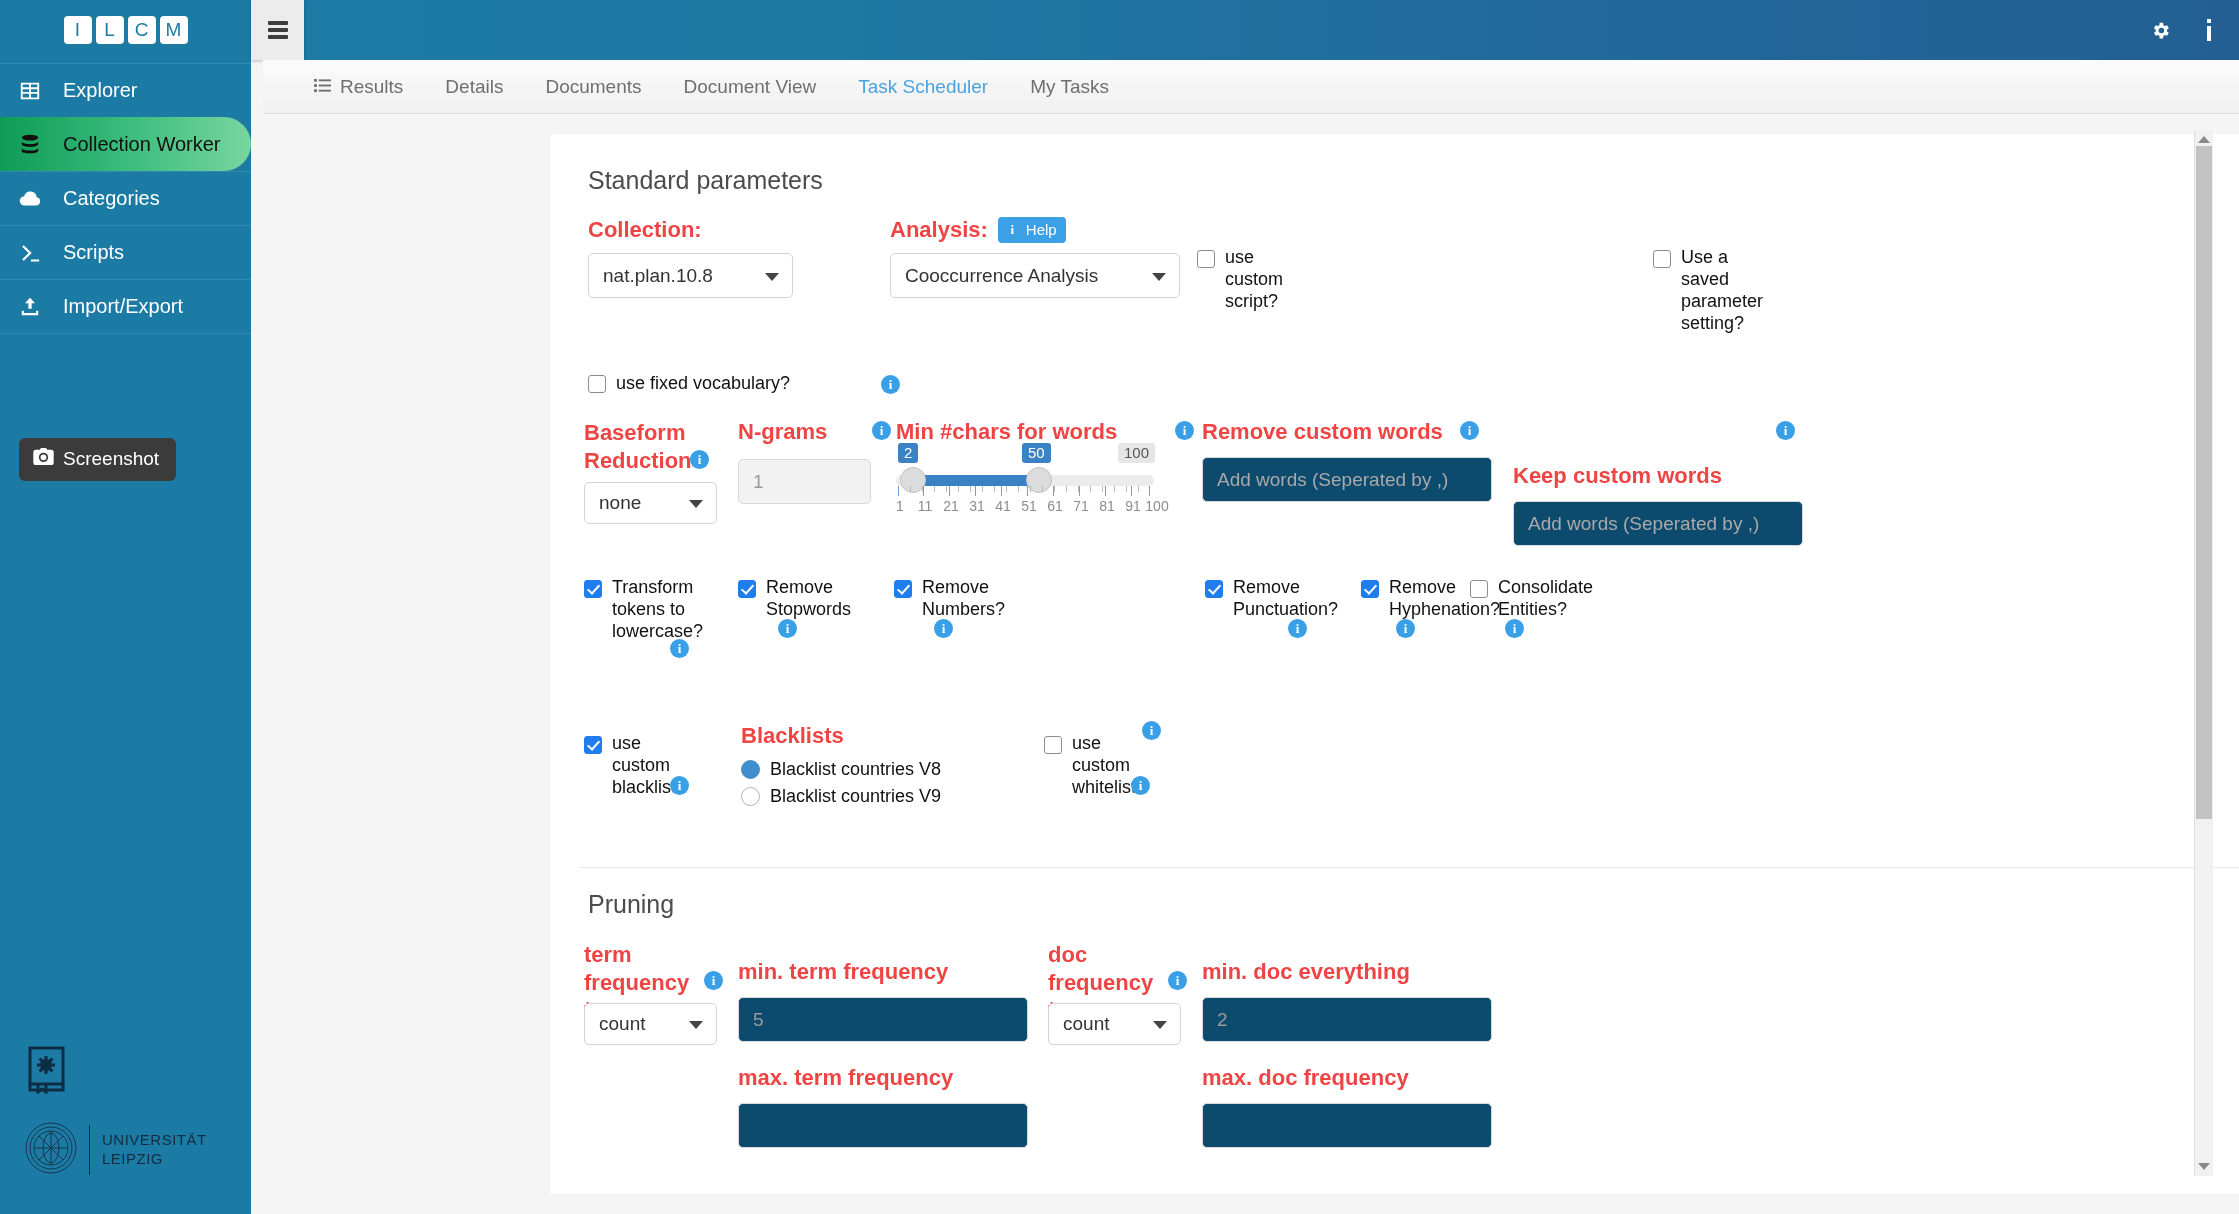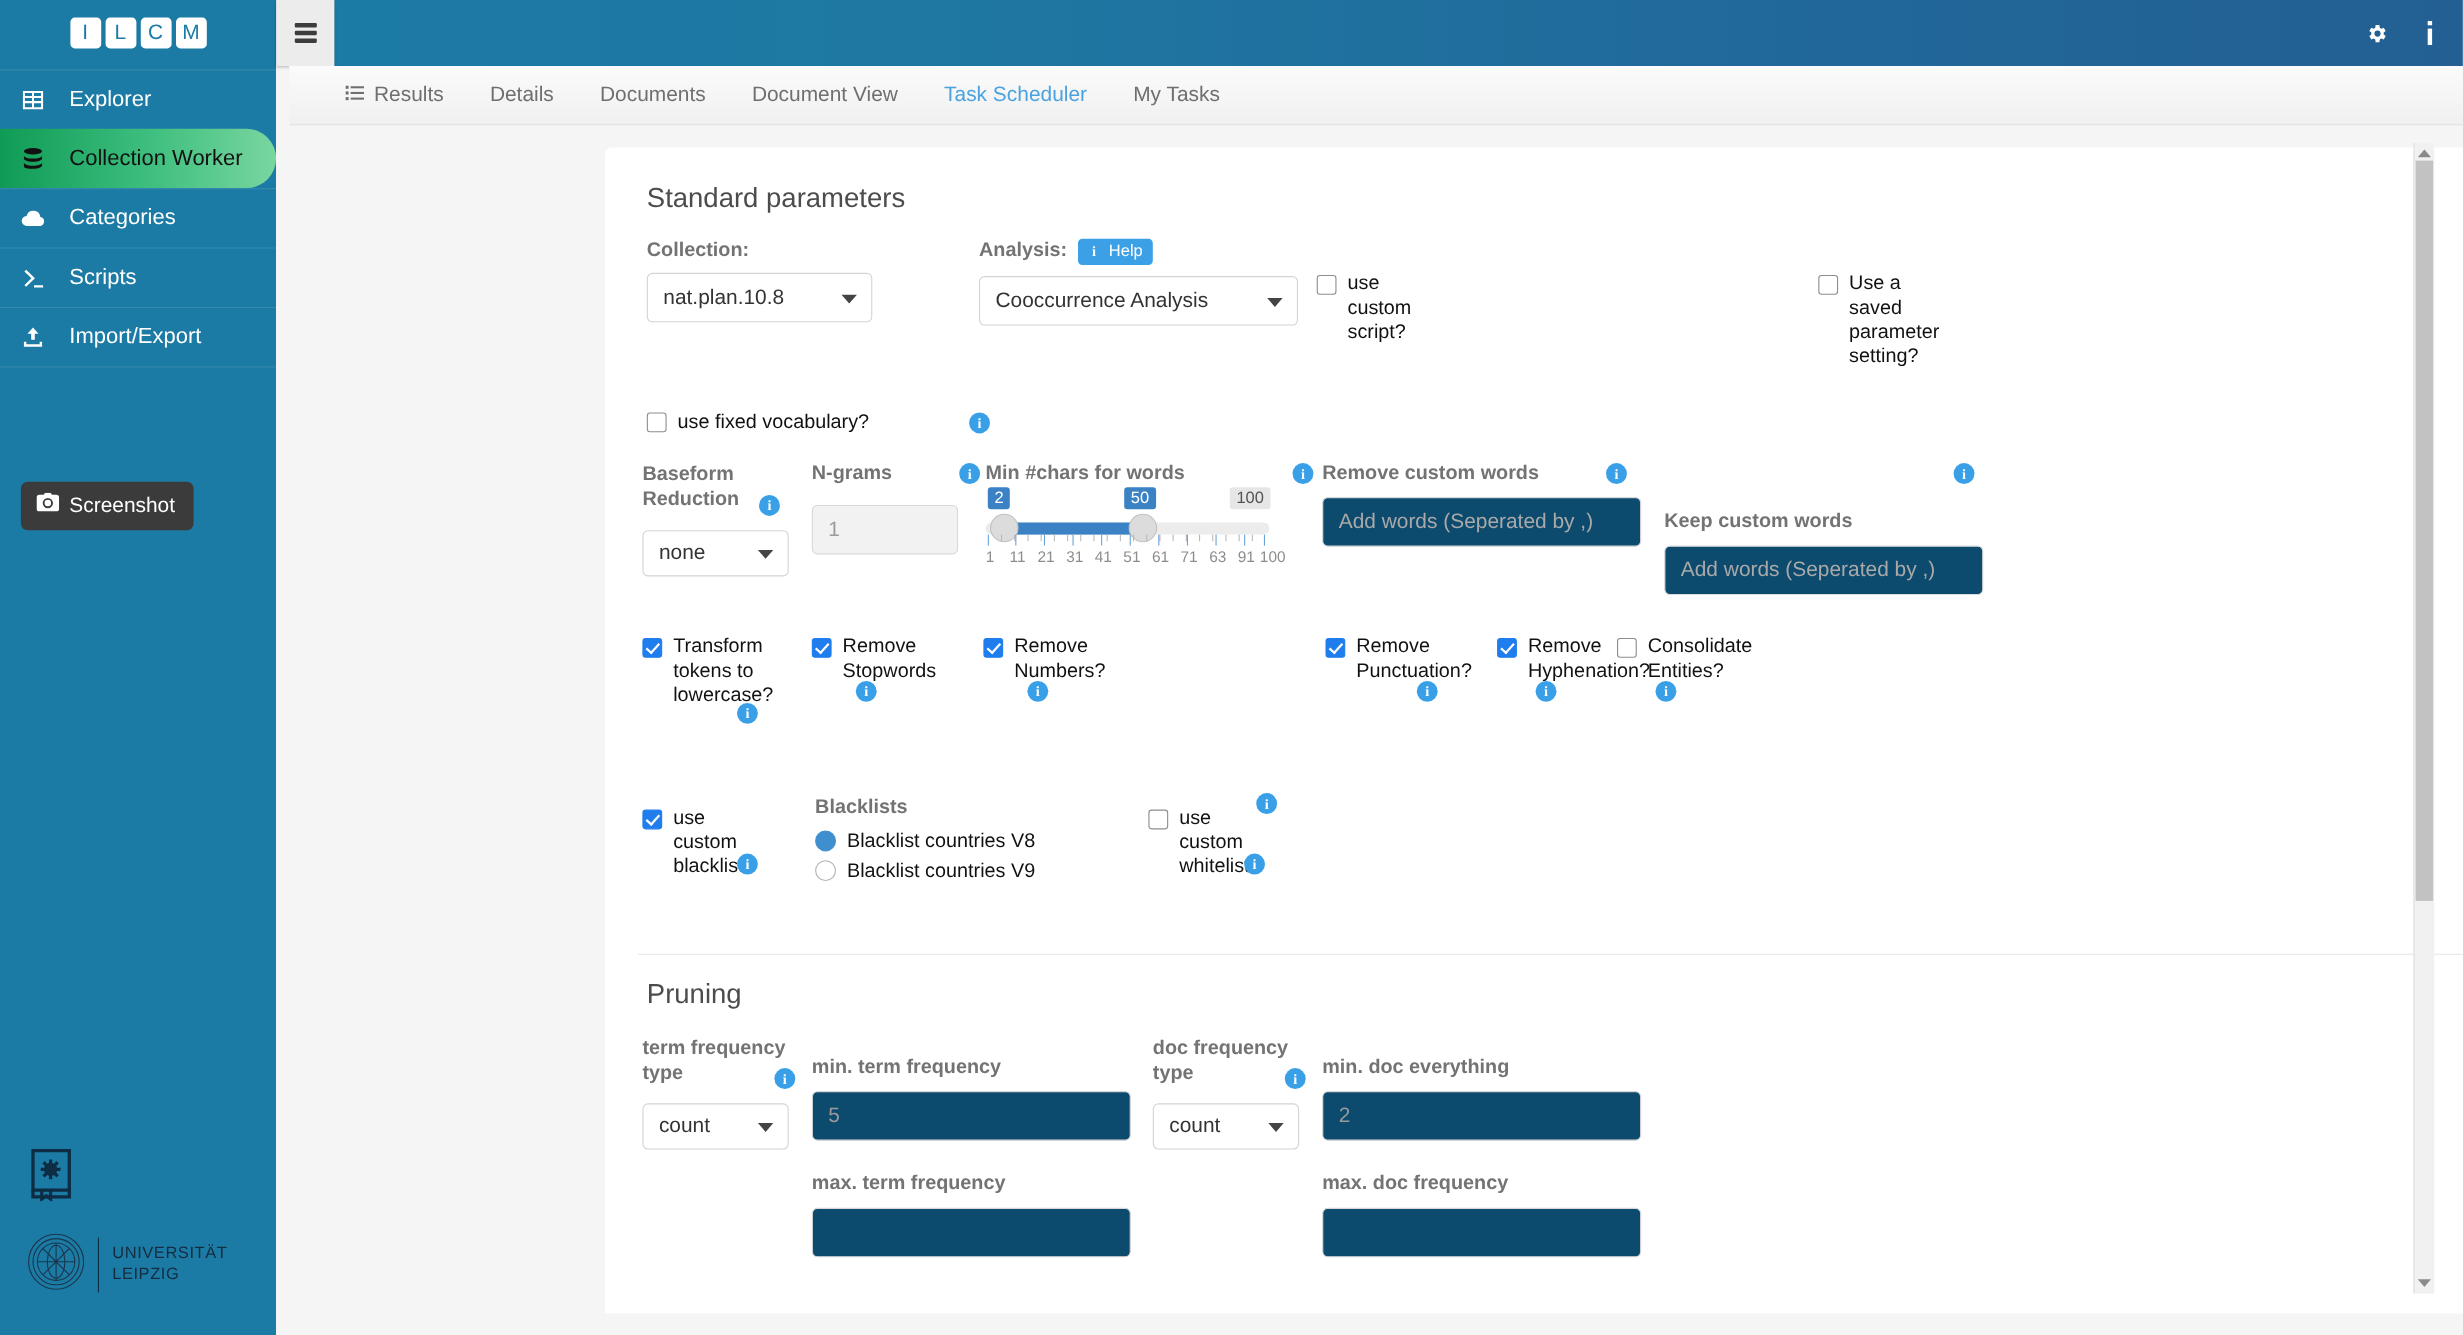--- a/index.html
+++ b/index.html
@@ -134,21 +134,21 @@
     background: #ffffff;
     border-radius: 6px 6px 0 0;
     min-height: 1060px;
     padding: 28px 30px 0 30px;
   }
 
   h2.section-title {
     font-size: 25px; font-weight: 400; color: #4c4c4c;
     margin: 4px 0 22px 8px;
   }
-  .lbl-bold { font-size: 18px; font-weight: bold; color: #737373; }
+  .lbl-bold { font-size: 22px; font-weight: bold; color: #ef4444; }
   .lbl { font-size: 18px; color: #111; }
 
   
   .sel {
     position: relative;
     border: 1px solid #d4d4d4;
     border-radius: 5px;
     background: #fff;
     height: 45px;
     display: flex; align-items: center;
@@ -520,21 +520,21 @@
               </div>
               <div class="slabels">
                 <span style="left:4px;">1</span>
                 <span style="left:29px;">11</span>
                 <span style="left:55px;">21</span>
                 <span style="left:81px;">31</span>
                 <span style="left:107px;">41</span>
                 <span style="left:133px;">51</span>
                 <span style="left:159px;">61</span>
                 <span style="left:185px;">71</span>
-                <span style="left:211px;">63</span>
+                <span style="left:211px;">81</span>
                 <span style="left:237px;">91</span>
                 <span style="left:261px;">100</span>
               </div>
             </div>
 
             <div class="abs" style="left:622px;top:0;width:290px;">
               <div class="lbl-bold">Remove custom words</div>
               <input class="txt" style="margin-top: 12px; width: 290px;" placeholder="Add words (Seperated by ,)">
             </div>
             <span class="abs info" style="left:880px;top:2px;">i</span>

